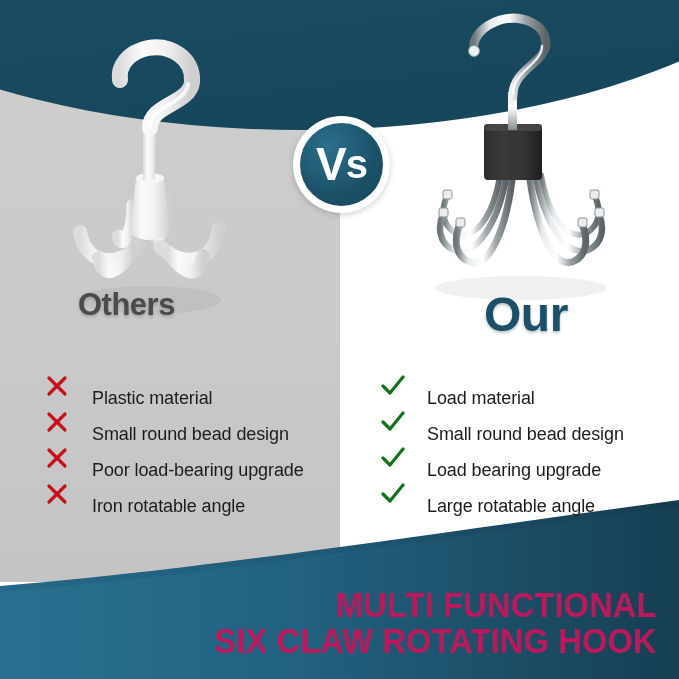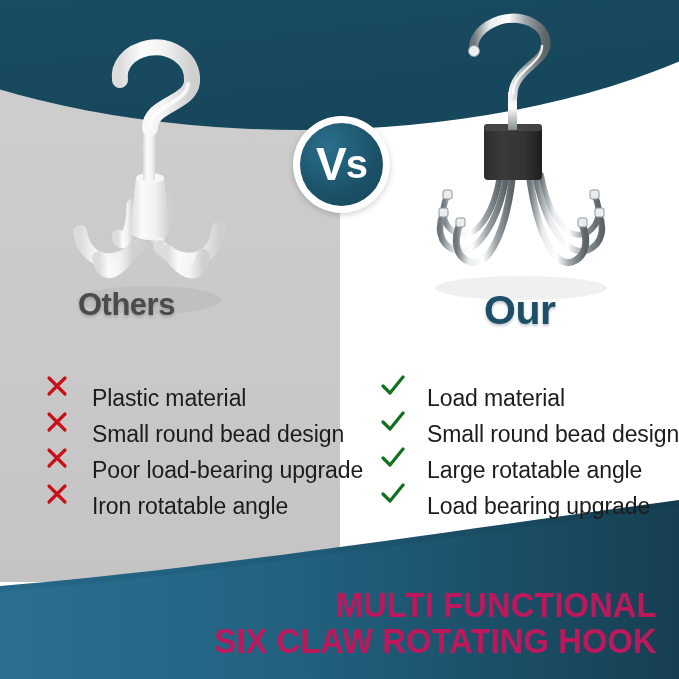--- a/index.html
+++ b/index.html
@@ -6,31 +6,31 @@
   body{width:679px;height:679px;overflow:hidden;font-family:"Liberation Sans",sans-serif;}
   #stage{position:relative;width:679px;height:679px;overflow:hidden;background:#ffffff;}
 
   .layer{position:absolute;left:0;top:0;width:679px;height:679px;}
   svg.layer{display:block;}
 
   
   .heading{position:absolute;font-weight:bold;letter-spacing:-0.5px;white-space:nowrap;}
   #others-heading{left:78px;top:287px;font-size:31px;color:#4b4b4b;
       text-shadow:0 2px 3px rgba(110,110,110,.45);text-align:right;}
-  #our-heading{left:484px;top:287px;font-size:41px;color:#1d5068;
+  #our-heading{left:484px;top:287px;font-size:48px;color:#1d5068;
       text-shadow:0 2px 3px rgba(90,110,125,.40);}
 
   
   .list{position:absolute;}
   #list-left{left:46px;top:368px;width:300px;}
   #list-right{left:381px;top:368px;width:290px;}
   .row{display:flex;align-items:center;height:36px;}
   .mark{width:46px;flex:0 0 46px;display:flex;align-items:center;justify-content:flex-start;}
   .mark svg{display:block;}
-  .row-text{font-size:23px;color:#1c1c1c;white-space:nowrap;letter-spacing:-0.1px;margin-top:24px;}
+  .row-text{font-size:18px;color:#1c1c1c;white-space:nowrap;letter-spacing:-0.1px;margin-top:24px;}
 
   
   #vs-badge{position:absolute;left:293px;top:116px;width:97px;height:97px;}
   #vs-badge .ring{position:absolute;inset:0;border-radius:50%;background:#ffffff;
       box-shadow:0 2px 6px rgba(0,0,0,.18);}
   #vs-badge .disc{position:absolute;left:7px;top:7px;width:83px;height:83px;border-radius:50%;
       background:radial-gradient(circle at 35% 28%,#2a6f8c 0%,#1b5066 62%,#14455a 100%);}
   #vs-badge .vs-text{position:absolute;inset:0;display:flex;align-items:center;justify-content:center;
       color:#ffffff;font-weight:bold;font-size:46px;line-height:1;letter-spacing:-1px;
       padding-bottom:2px;}
@@ -260,29 +260,29 @@
           </svg>
       </span>
       <span class="row-text">Small round bead design</span>
     </div>
     <div class="row">
       <span class="mark">
         <svg width="24" height="22" viewBox="0 0 24 22">
             <path d="M2,11 L9,18 L22,2" fill="none" stroke="#13701f" stroke-width="3.2" stroke-linecap="round" stroke-linejoin="round"></path>
           </svg>
       </span>
+      <span class="row-text">Load bearing upgrade</span>
+    </div>
+    <div class="row">
+      <span class="mark">
+        <svg width="24" height="22" viewBox="0 0 24 22">
+            <path d="M2,11 L9,18 L22,2" fill="none" stroke="#13701f" stroke-width="3.2" stroke-linecap="round" stroke-linejoin="round"></path>
+          </svg>
+      </span>
       <span class="row-text">Large rotatable angle</span>
-    </div>
-    <div class="row">
-      <span class="mark">
-        <svg width="24" height="22" viewBox="0 0 24 22">
-            <path d="M2,11 L9,18 L22,2" fill="none" stroke="#13701f" stroke-width="3.2" stroke-linecap="round" stroke-linejoin="round"></path>
-          </svg>
-      </span>
-      <span class="row-text">Load bearing upgrade</span>
     </div>
   </div>
 
   <div id="banner-text">
     <div class="line">MULTI FUNCTIONAL</div>
     <div class="line">SIX CLAW ROTATING HOOK</div>
   </div>
 
 </div>
 

